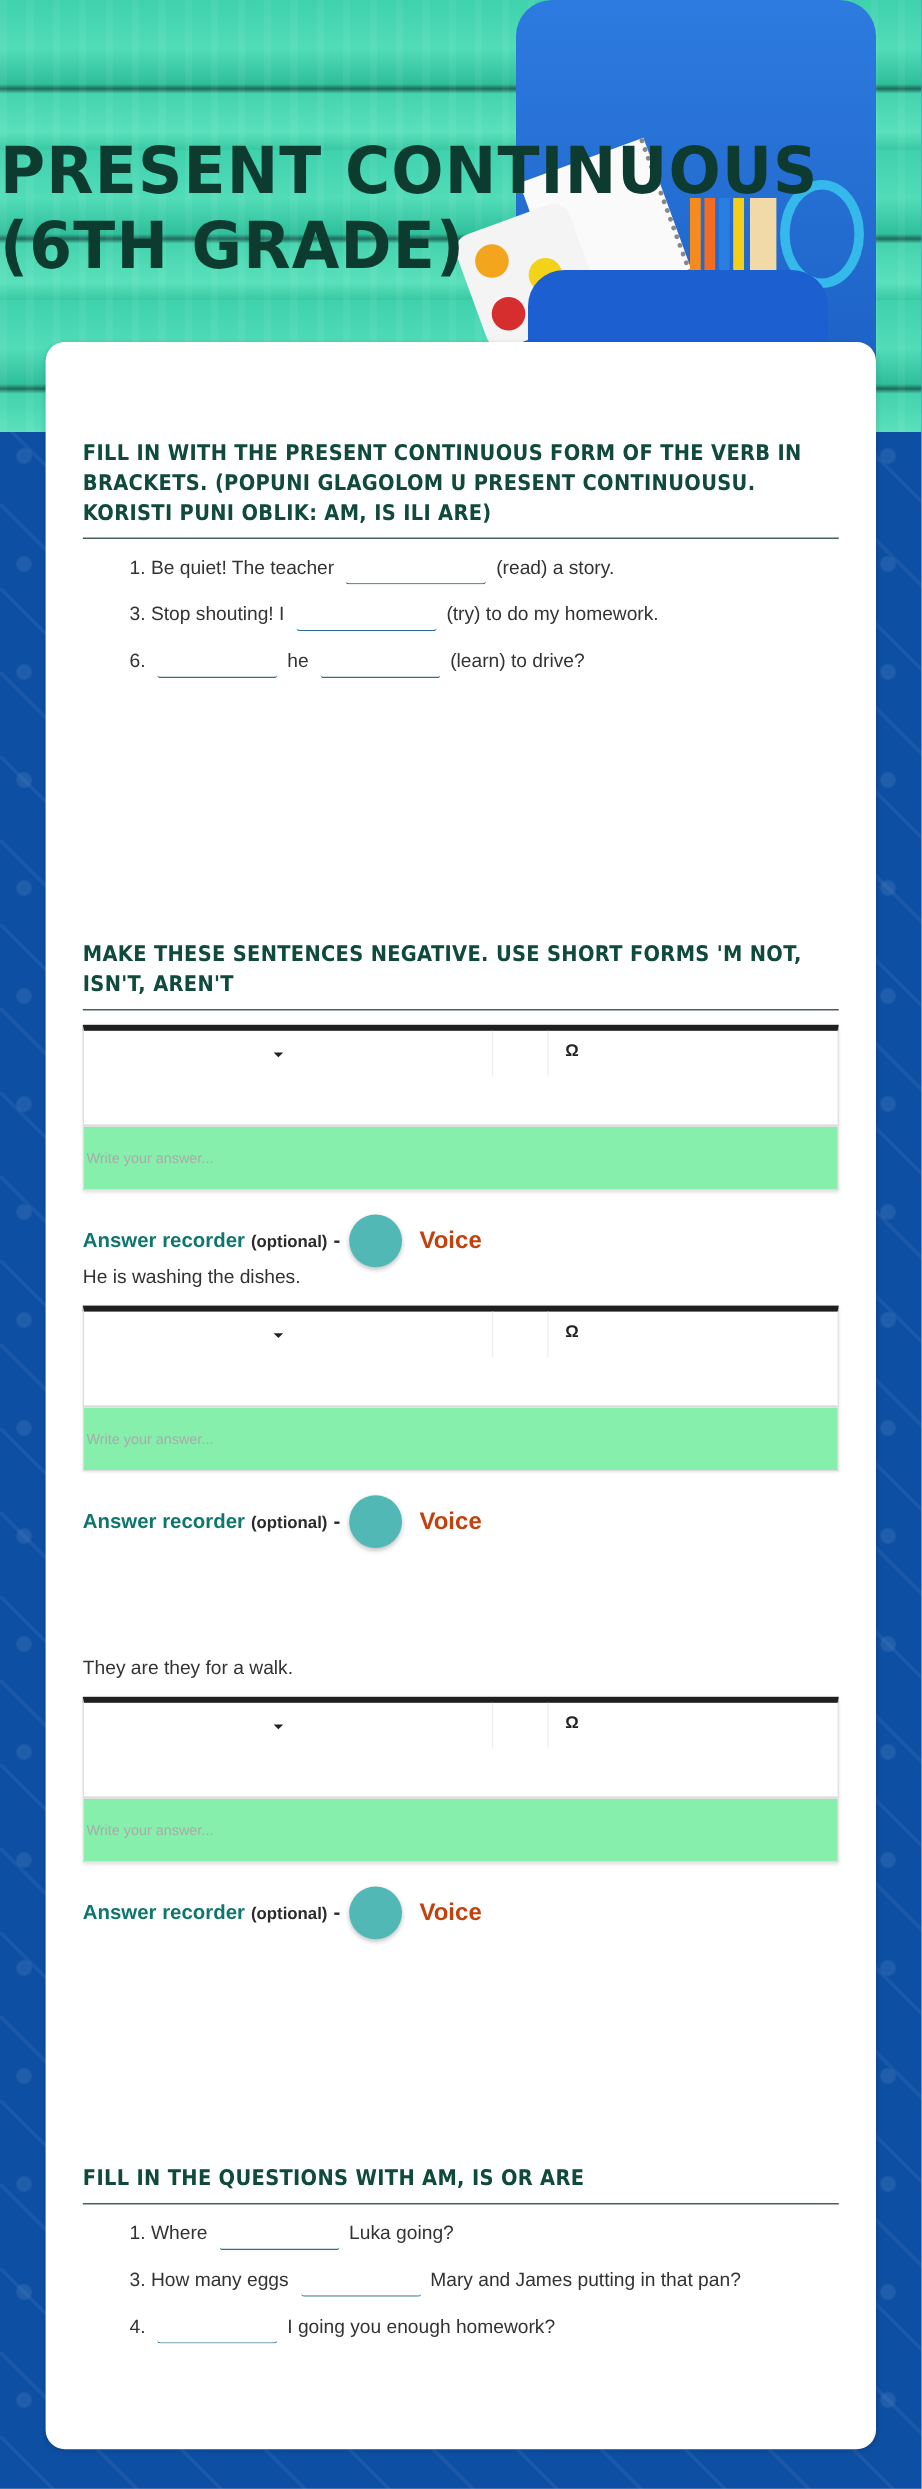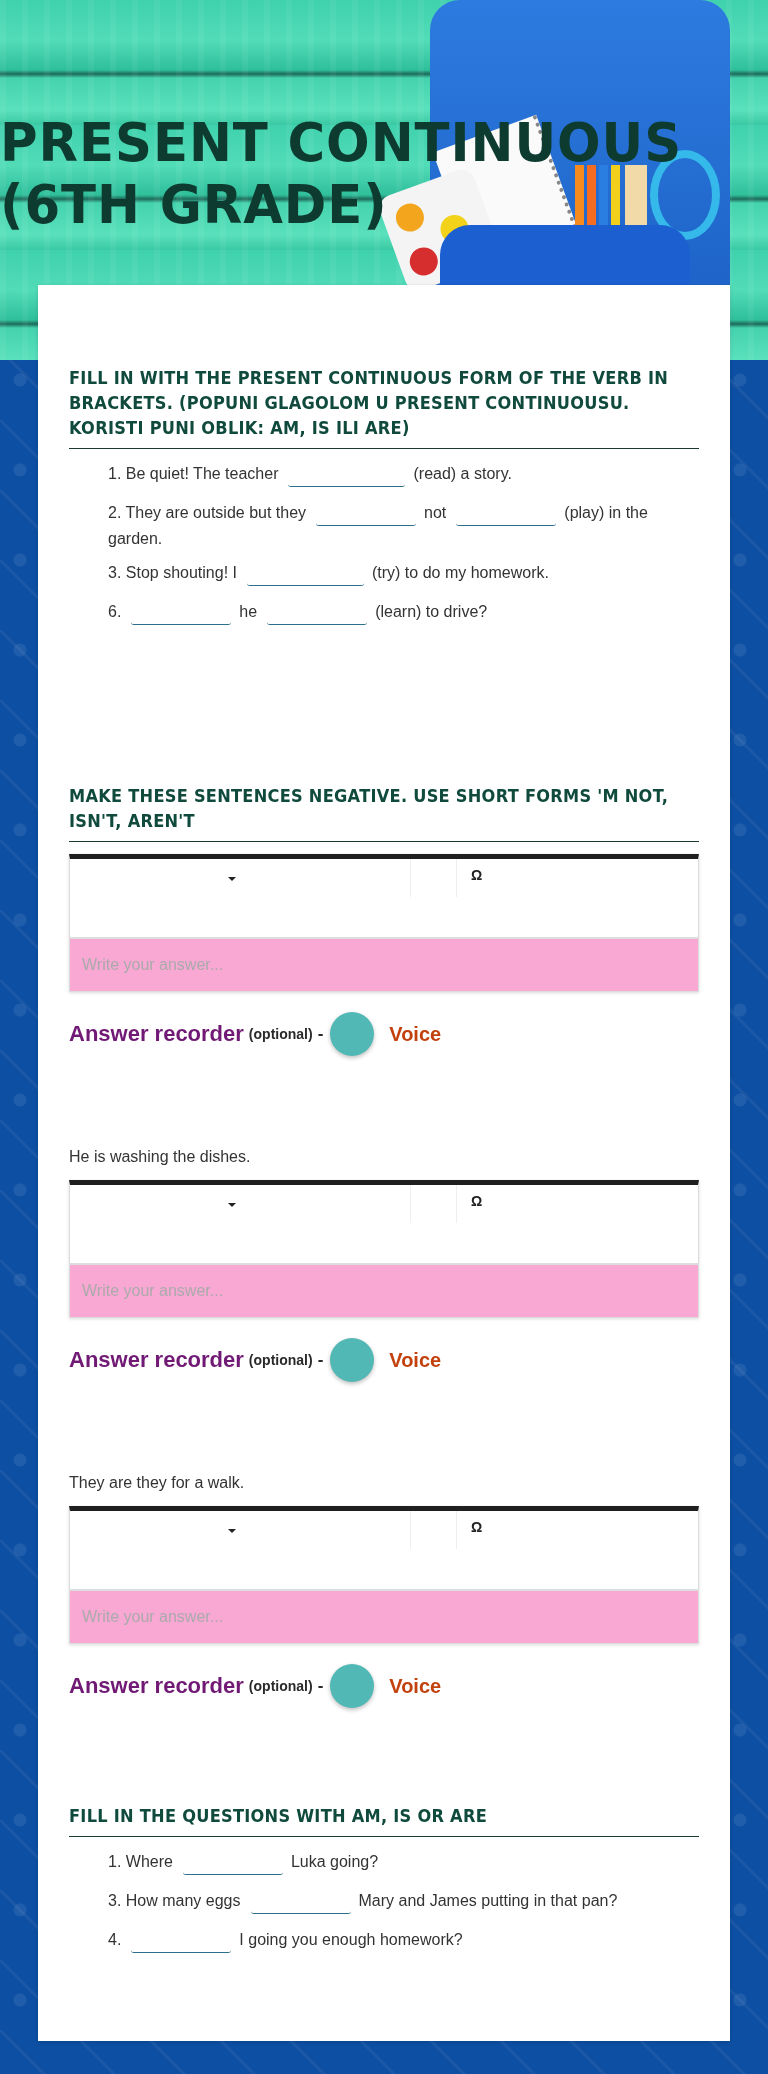--- a/index.html
+++ b/index.html
@@ -55,21 +55,21 @@
   }
   .hero-title {
     position: absolute; left: 0; top: 112px; z-index: 4;
     font-family: "DejaVu Sans", sans-serif; font-weight: bold;
     font-size: 54px; line-height: 62px; letter-spacing: 1px;
     color: #0e3b30; text-transform: uppercase;
     transform: scaleX(0.95); transform-origin: left;
   }
   .card {
     position: absolute; left: 38px; top: 285px; width: 692px; height: 1756px;
-    background: #fff; border-radius: 0;
+    background: #fff; border-radius: 16px;
     box-shadow: 0 1px 4px rgba(0,0,0,0.15);
     z-index: 5;
   }
   .section { position: absolute; left: 31px; width: 630px; }
   .section-title {
     font-family: "DejaVu Sans", sans-serif; font-weight: bold;
     font-size: 18px; line-height: 25px; color: #0f4a3c;
     text-transform: uppercase; letter-spacing: 0.3px;
     transform: scaleX(0.9); transform-origin: left;
     width: 700px;
@@ -96,28 +96,28 @@
   .tb-caret {
     position: absolute; left: 158px; top: 18px; width: 0; height: 0;
     border-left: 4px solid transparent; border-right: 4px solid transparent;
     border-top: 4px solid #222;
   }
   .tb-sep1 { position: absolute; left: 340px; top: 0; width: 1px; height: 38px; background: #eee; }
   .tb-sep2 { position: absolute; left: 386px; top: 0; width: 1px; height: 38px; background: #eee; }
   .tb-omega { position: absolute; left: 401px; top: 8px; font-size: 14px; font-weight: bold; color: #222; }
   .answer-input {
     width: 100%; height: 52px; border: none; outline: none;
-    padding: 0 12px; font-size: 16px;
-    font-family: "Liberation Sans", sans-serif; color: #333; background: #f9a8d4;
+    padding: 0 2px; font-size: 12px;
+    font-family: "Liberation Sans", sans-serif; color: #333; background: #86efac;
   }
   .answer-input::placeholder { color: #aaa; }
   .recorder {
     display: flex; align-items: center; margin-top: 20px; height: 44px;
   }
-  .rec-label { font-weight: bold; font-size: 22px; color: #701a75; }
+  .rec-label { font-weight: bold; font-size: 17px; color: #0f766e; }
   .rec-opt { font-weight: bold; font-size: 14px; color: #2a2a2a; margin-left: 5px; }
   .rec-dash { font-weight: bold; font-size: 17px; margin-left: 5px; color: #2a2a2a; }
   .rec-btn {
     width: 44px; height: 44px; border-radius: 50%; background: #52b8b5;
     margin-left: 7px; box-shadow: 0 2px 4px rgba(0,0,0,0.25); border: none;
   }
   .rec-voice { font-weight: bold; font-size: 20px; margin-left: 15px; color: #c2410c; }
 </style>
 </head>
 <body>
@@ -145,23 +145,20 @@
 
 <div class="card">
 
   <div class="section" style="top:80px;">
     <div class="section-title">Fill in with the present continuous form of the verb in brackets. (Popuni glagolom u present continuousu. Koristi puni oblik: am, is ili are)</div>
     <div class="title-rule"></div>
 
     <div class="line">
       <span>1. Be quiet! The teacher</span><span class="blank w115"></span><span>(read) a story.</span>
     </div>
-    <div class="line" style="margin-bottom:8px;">
-      <span>2. They are outside but they</span><span class="blank"></span><span>not</span><span class="blank"></span><span>(play) in the garden.</span>
-    </div>
     <div class="line">
       <span>3. Stop shouting! I</span><span class="blank w115"></span><span>(try) to do my homework.</span>
     </div>
     <div class="line">
       <span>6.</span><span class="blank"></span><span>he</span><span class="blank"></span><span>(learn) to drive?</span>
     </div>
   </div>
 
   <div class="section" style="top:498px;">
     <div class="section-title">Make these sentences negative. Use short forms 'm not, isn't, aren't</div>
@@ -179,21 +176,21 @@
       </div>
       <div class="recorder">
         <span class="rec-label">Answer recorder</span>
         <span class="rec-opt">(optional)</span>
         <span class="rec-dash">-</span>
         <button class="rec-btn"></button>
         <span class="rec-voice">Voice</span>
       </div>
     </div>
 
-    <div style="margin-top:92px;">
+    <div style="">
       <div class="sentence">He is washing the dishes.</div>
       <div class="editor">
         <div class="toolbar">
           <span class="tb-caret"></span>
           <span class="tb-sep1"></span>
           <span class="tb-sep2"></span>
           <span class="tb-omega">Ω</span>
         </div>
         <input class="answer-input" type="text" placeholder="Write your answer..." style="">
       </div>

